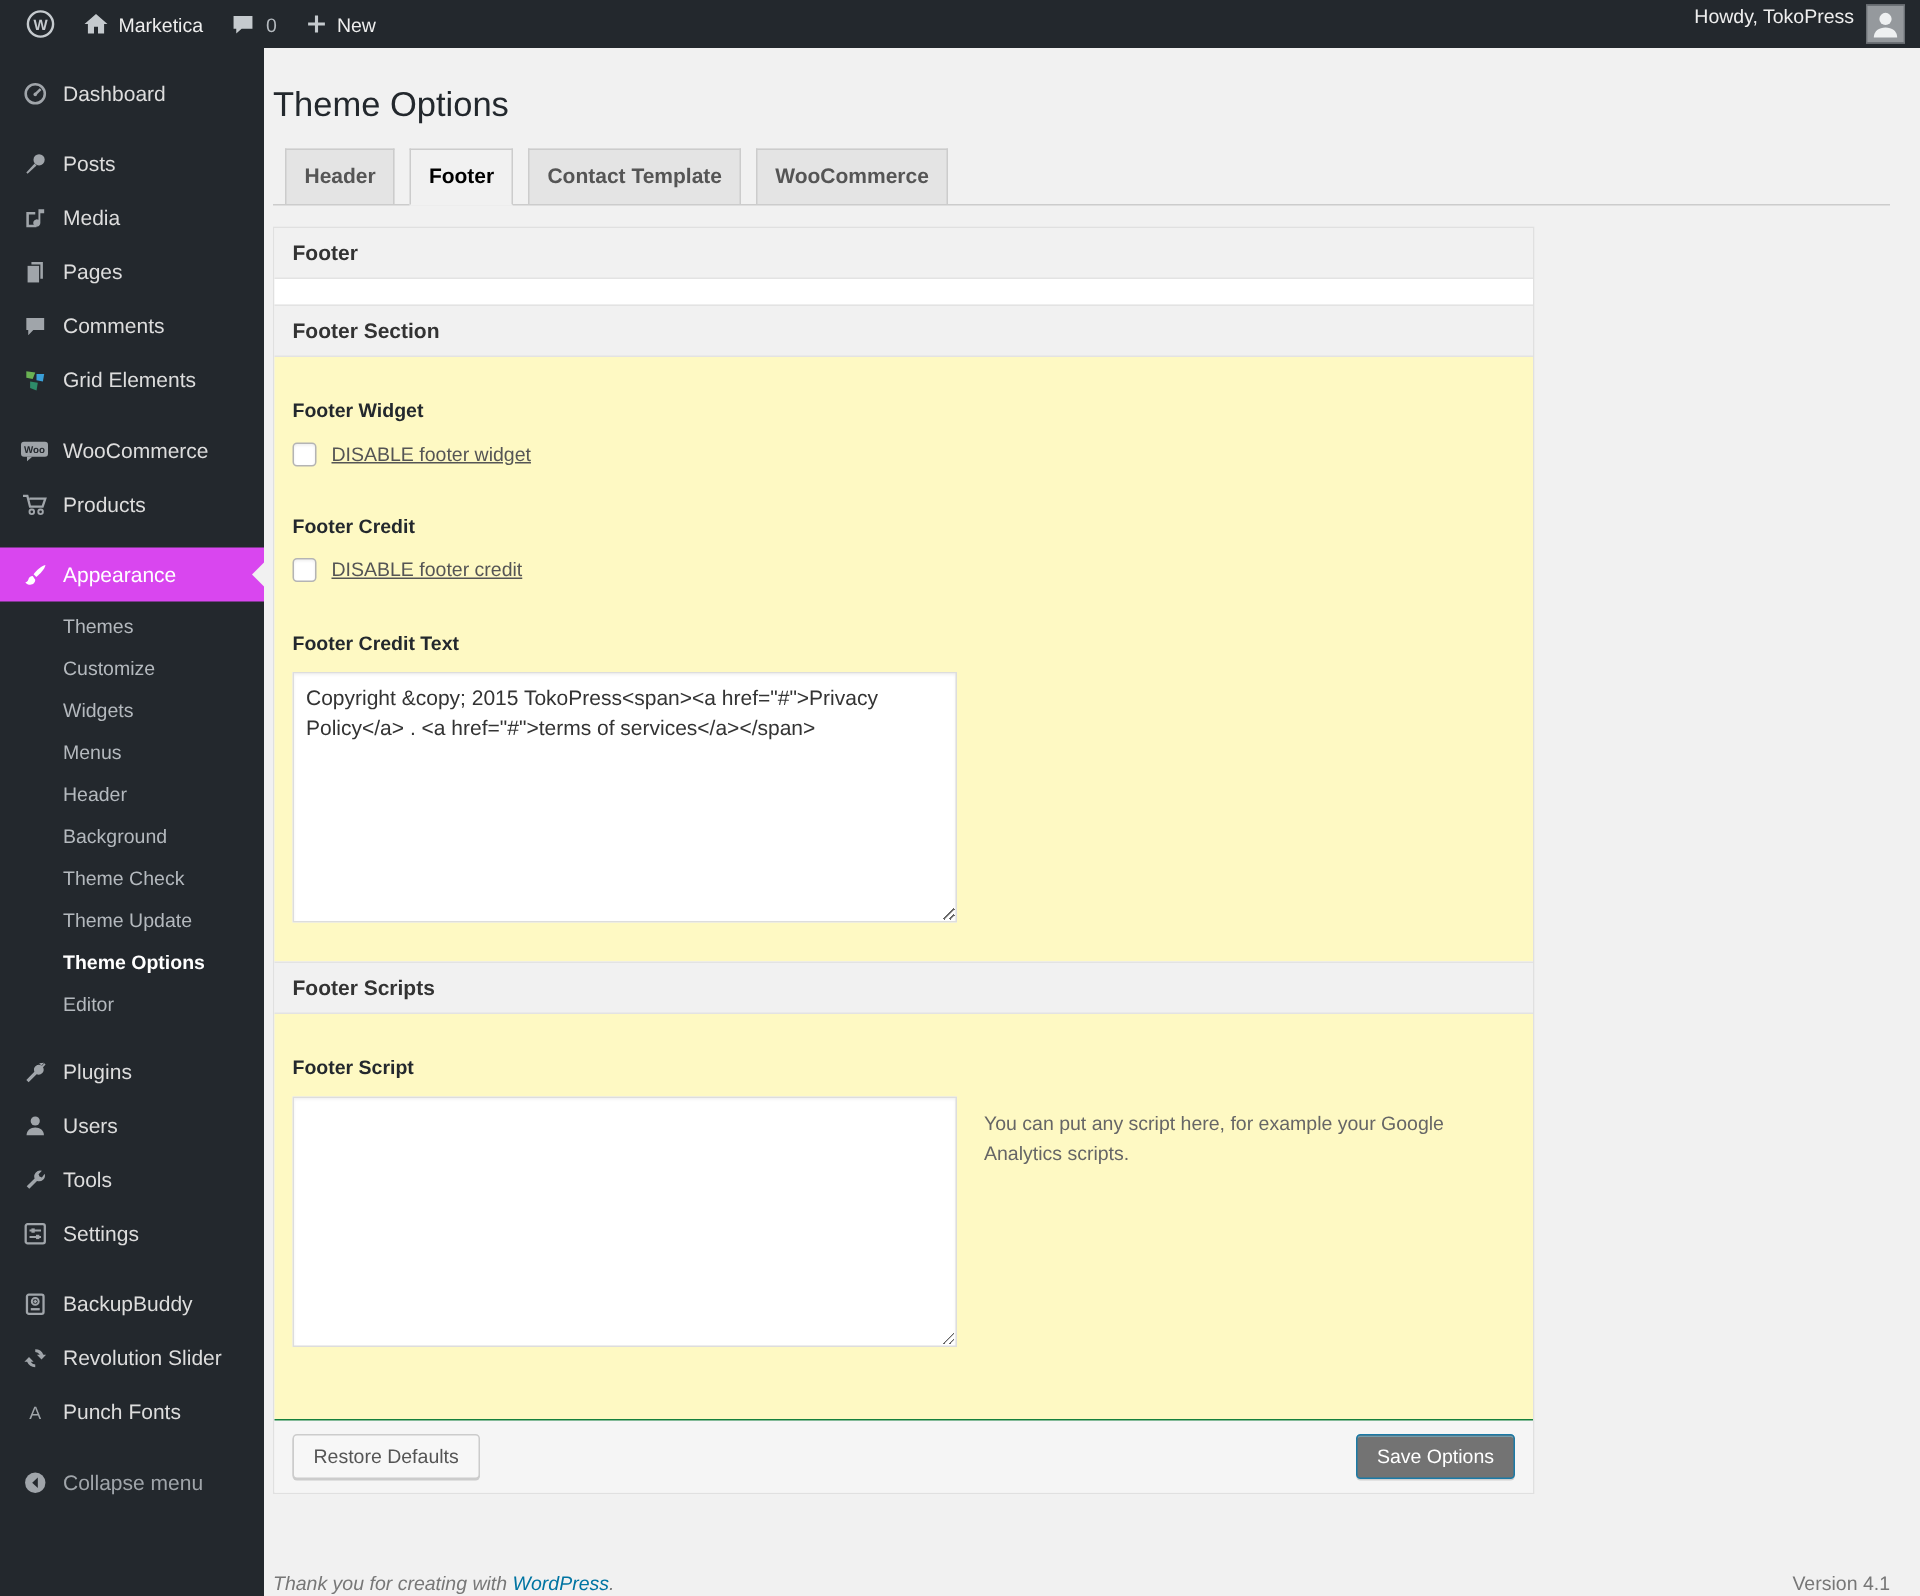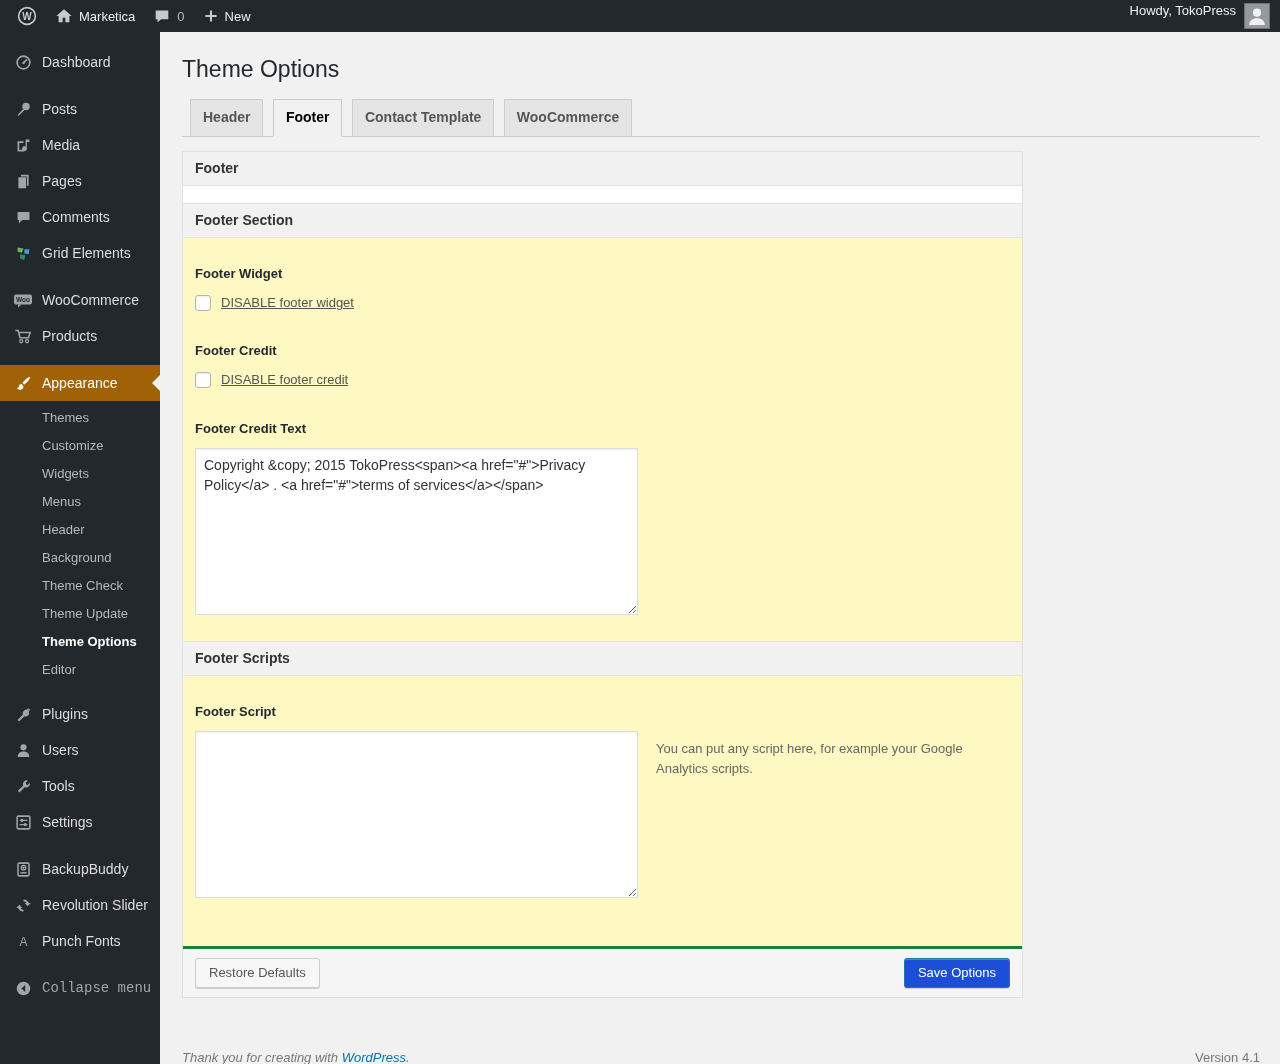--- a/index.html
+++ b/index.html
@@ -12,25 +12,25 @@
 
   
   .adminbar{position:absolute;top:0;left:0;right:0;height:32px;background:#23282d;display:flex;align-items:center;color:#eee;font-size:13px;z-index:50;}
   .ab-left{display:flex;align-items:center;padding-left:8px;}
   .ab-item{display:flex;align-items:center;gap:6px;padding:0 9px;height:32px;cursor:pointer;}
   .ab-count{color:#b4b9be;}
   .ab-right{margin-left:auto;display:flex;gap:8px;padding-right:10px;cursor:pointer;}
   .avatar{width:26px;height:26px;background:#95999d;border:1px solid #6c7176;display:inline-block;}
 
   
-  .sidebar{position:absolute;top:32px;left:0;bottom:0;width:160px;background:#23282d;padding-top:12px;}
+  .sidebar{position:absolute;top:32px;left:0;bottom:0;width:176px;background:#23282d;padding-top:12px;}
   .menu-item{display:flex;align-items:center;padding:8px 6px 8px 13px;font-size:14px;color:#ddd;cursor:pointer;position:relative;line-height:18px;}
   .micon{width:20px;height:20px;margin-right:9px;display:flex;align-items:center;justify-content:center;flex:none;}
   .menu-sep{height:11px;}
-  .menu-item.current{background:#a16207;color:#fff;}
+  .menu-item.current{background:#d946ef;color:#fff;}
   .menu-item.current:after{content:"";position:absolute;right:0;top:50%;margin-top:-8px;border:8px solid transparent;border-right-color:#f1f1f1;}
   .submenu{padding:3px 0 12px;}
   .submenu-item{padding:7px 12px 7px 42px;font-size:13px;color:#b4b9be;cursor:pointer;line-height:14px;}
   .submenu-item.current-sub{color:#fff;font-weight:700;}
 
   
   .content{margin-left:160px;padding:0 20px 0 22px;min-height:1032px;position:relative;top:32px;}
   h1.page-title{margin:0;padding:23px 0 8px;font-size:23px;font-weight:400;color:#23282d;line-height:1.3;}
 
   .nav-tab-wrapper{border-bottom:1px solid #ccc;padding-left:8px;margin-top:6px;}
@@ -42,24 +42,24 @@
   .sec-header.bt{border-top:1px solid #e3e3e3;}
   .panel-gap{height:17px;background:#fff;}
   .sec-body{padding:2px 12px 26px;background:#fef9c3;}
   .field-label{font-size:13px;font-weight:700;color:#23282d;margin-top:26px;line-height:15px;}
   .check-row{margin-top:14px;display:flex;align-items:center;gap:10px;font-size:13px;color:#555;cursor:pointer;text-decoration:underline;}
   .checkbox{appearance:none;-webkit-appearance:none;width:16px;height:16px;border:1px solid #b4b4b4;border-radius:3px;background:#fff;margin:0;flex:none;box-shadow:inset 0 1px 2px rgba(0,0,0,.07);cursor:pointer;}
   textarea.opt{width:443px;height:167px;margin-top:12px;border:1px solid #ddd;background:#fff;color:#333;font-family:"Liberation Sans","DejaVu Sans",sans-serif;font-size:14px;line-height:1.45;padding:6px 8px;resize:both;box-shadow:inset 0 1px 2px rgba(0,0,0,.06);display:block;}
   .script-row{display:flex;align-items:flex-start;}
   .help-text{margin-left:18px;margin-top:20px;width:310px;font-size:13px;color:#666;line-height:1.6;}
 
-  .action-bar{background:#f5f5f5;border-top:3px solid #15803d;padding:9px 12px;display:flex;justify-content:space-between;align-items:center;}
+  .action-bar{background:#f5f5f5;border-top:1px solid #15803d;padding:9px 12px;display:flex;justify-content:space-between;align-items:center;}
   .btn{font-family:inherit;font-size:13px;line-height:1.6;padding:4px 13px;border-radius:3px;cursor:pointer;}
   .btn-secondary{background:#f7f7f7;border:1px solid #ccc;color:#555;box-shadow:0 1px 0 #ccc;}
-  .btn-primary{background:#1d4ed8;border:1px solid #1b7aa6;color:#fff;box-shadow:inset 0 1px 0 rgba(120,200,230,.5),0 1px 0 rgba(0,0,0,.15);}
+  .btn-primary{background:#737373;border:1px solid #1b7aa6;color:#fff;box-shadow:inset 0 1px 0 rgba(120,200,230,.5),0 1px 0 rgba(0,0,0,.15);}
 
   .page-footer{display:flex;justify-content:space-between;align-items:baseline;margin-top:52px;font-size:13px;color:#777;padding-bottom:22px;}
   .thanks{font-style:italic;}
   .thanks a{color:#0074a2;text-decoration:none;font-style:italic;cursor:pointer;}
 </style>
 </head>
 <body>
 
 <div class="adminbar">
   <div class="ab-left">
@@ -272,21 +272,21 @@
     <span class="micon">
       <svg width="17" height="17" viewBox="0 0 20 20">
           <text x="10" y="15" text-anchor="middle" font-size="14" fill="#a0a5aa">A</text>
         </svg>
     </span>
     <span>Punch Fonts</span>
   </div>
 
   <div class="menu-sep"></div>
 
-  <div class="menu-item" style="color:#a0a5aa;font-family:Liberation Mono, monospace;">
+  <div class="menu-item" style="color:#a0a5aa;">
     <span class="micon">
       <svg width="17" height="17" viewBox="0 0 20 20">
           <circle cx="10" cy="10" r="8" fill="#a0a5aa"></circle>
           <path d="M12 5.8l-4.4 4.2L12 14.2z" fill="#23282d"></path>
         </svg>
     </span>
     <span>Collapse menu</span>
   </div>
 </div>
 

